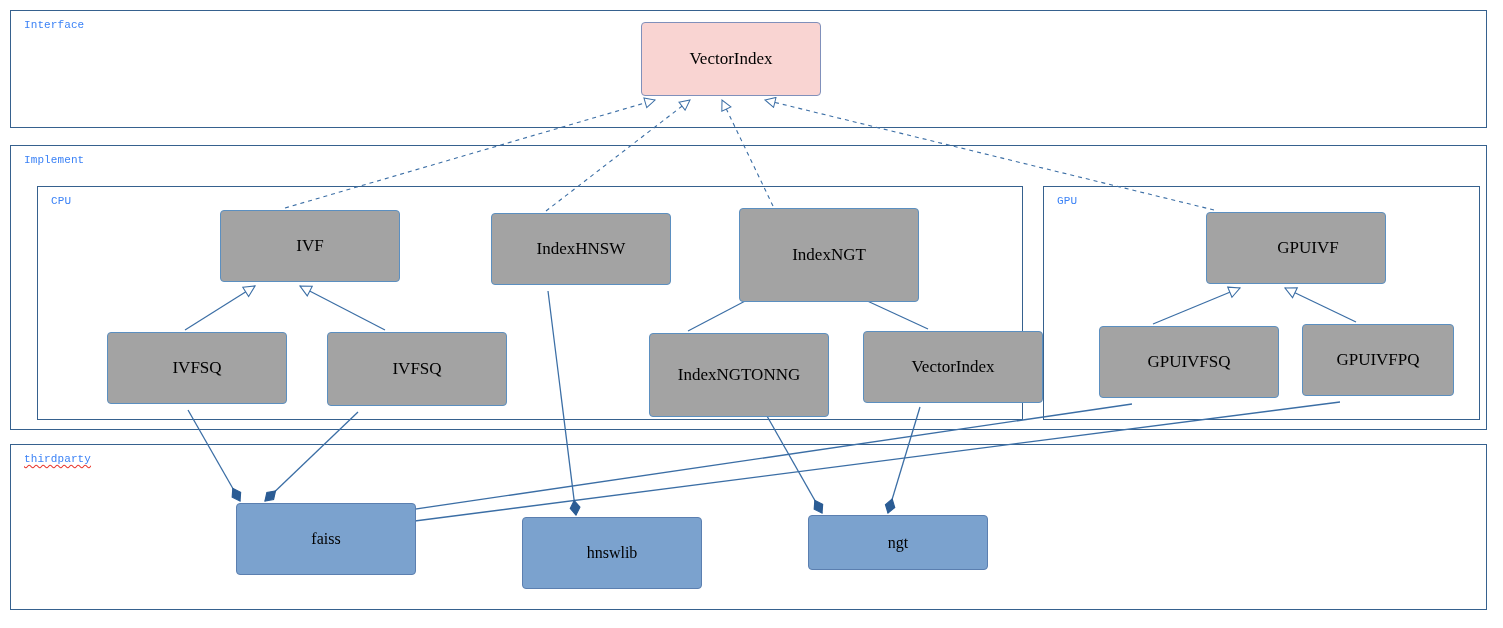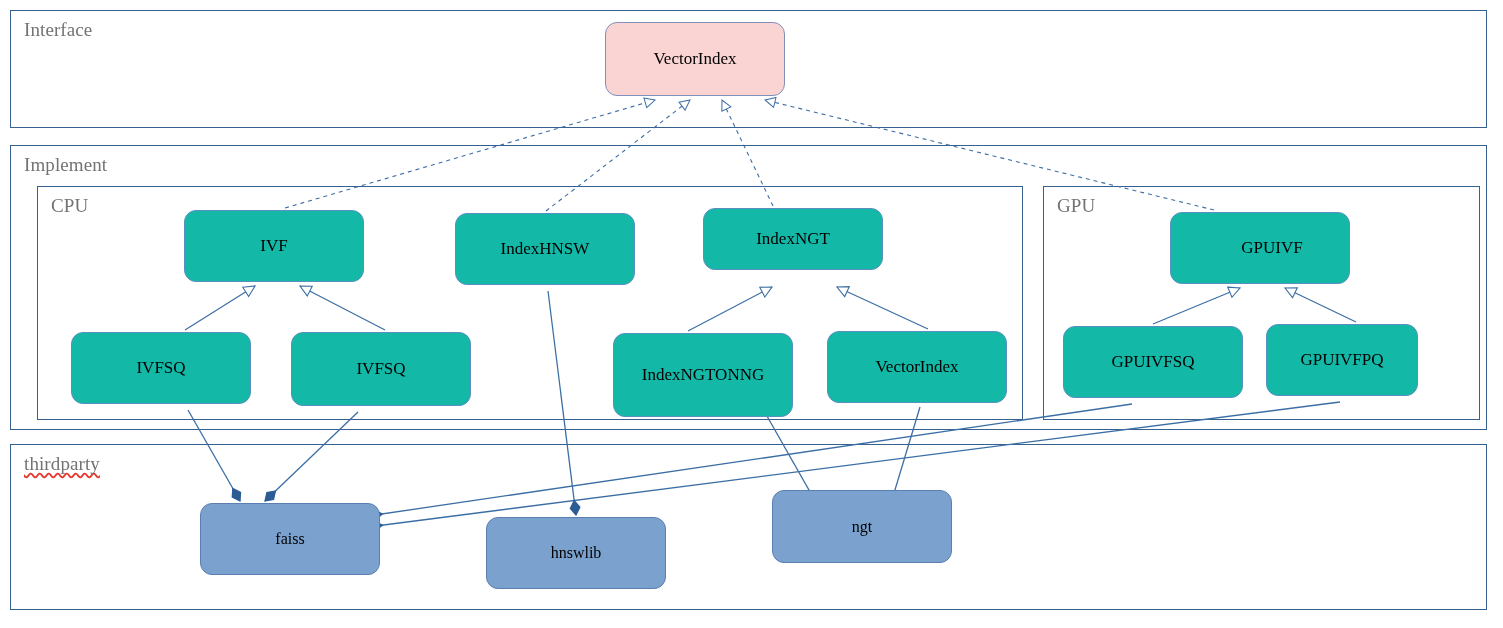--- a/index.html
+++ b/index.html
@@ -1,28 +1,28 @@
 <!DOCTYPE html>
 <html><head>
 <meta charset="utf-8">
 <style>
   html,body{margin:0;padding:0;background:#ffffff;}
   #stage{position:relative;width:1503px;height:628px;background:#ffffff;
          font-family:"Liberation Serif",serif;overflow:hidden;}
   .group{position:absolute;border:1.5px solid #36618e;background:transparent;box-sizing:border-box;}
-  .group-label{position:absolute;font-family:Liberation Serif, serif;font-size:19px;color:#737373;
+  .group-label{position:absolute;font-family:Liberation Mono, monospace;font-size:11px;color:#3b82f6;
                white-space:nowrap;letter-spacing:0.1px;}
   .group-label.misspelled{text-decoration:underline wavy #e8352c;text-decoration-skip-ink:none;
                text-underline-offset:2px;}
-  .node{position:absolute;box-sizing:border-box;border-radius:12px;display:flex;
+  .node{position:absolute;box-sizing:border-box;border-radius:4px;display:flex;
         align-items:center;justify-content:center;text-align:left;
         font-family:"Liberation Serif",serif;font-size:17px;color:#000;
-        border:1.4px solid #5b7fb0;z-index:5;}
+        border:1.4px solid #5b7fb0;z-index:5;margin-left:36px;}
   .node.iface{background:#f9d4d2;border-color:#8090bb;}
-  .node.green{background:#14b8a6;border-color:#5b8fc0;}
+  .node.green{background:#a3a3a3;border-color:#5b8fc0;}
   .node.lib{background:#7ba2ce;border-color:#5b7fb0;font-size:16px;}
   svg.edges{position:absolute;left:0;top:0;width:1503px;height:628px;z-index:2;overflow:visible;}
 </style>
 </head>
 <body>
 
 <div id="stage">
 
   <div class="group" id="g-interface" style="left: 10px; top: 10px; width: 1477px; height: 118px; border-color: rgb(54, 97, 142);"></div>
   <div class="group-label" id="gl-interface" style="left: 24px; top: 19px;">Interface</div>
@@ -72,21 +72,21 @@
   <div id="node-layer">
       <div class="node iface" style="left: 605px; top: 22px; width: 180px; height: 74px;">
         <span>VectorIndex</span>
       </div>
       <div class="node green" style="left: 184px; top: 210px; width: 180px; height: 72px;">
         <span>IVF</span>
       </div>
       <div class="node green" style="left: 455px; top: 213px; width: 180px; height: 72px;">
         <span>IndexHNSW</span>
       </div>
-      <div class="node green" style="left: 703px; top: 208px; width: 180px; height: 62px;">
+      <div class="node green" style="left: 703px; top: 208px; width: 180px; height: 94px;">
         <span>IndexNGT</span>
       </div>
       <div class="node green" style="left: 1170px; top: 212px; width: 180px; height: 72px; padding-left: 24px;">
         <span>GPUIVF</span>
       </div>
       <div class="node green" style="left: 71px; top: 332px; width: 180px; height: 72px;">
         <span>IVFSQ</span>
       </div>
       <div class="node green" style="left: 291px; top: 332px; width: 180px; height: 74px;">
         <span>IVFSQ</span>
@@ -102,17 +102,17 @@
       </div>
       <div class="node green" style="left: 1266px; top: 324px; width: 152px; height: 72px;">
         <span>GPUIVFPQ</span>
       </div>
       <div class="node lib" style="left: 200px; top: 503px; width: 180px; height: 72px;">
         <span>faiss</span>
       </div>
       <div class="node lib" style="left: 486px; top: 517px; width: 180px; height: 72px;">
         <span>hnswlib</span>
       </div>
-      <div class="node lib" style="left: 772px; top: 490px; width: 180px; height: 73px;">
+      <div class="node lib" style="left: 772px; top: 515px; width: 180px; height: 55px;">
         <span>ngt</span>
       </div>
     </div>
 </div>
 
 </body></html>

